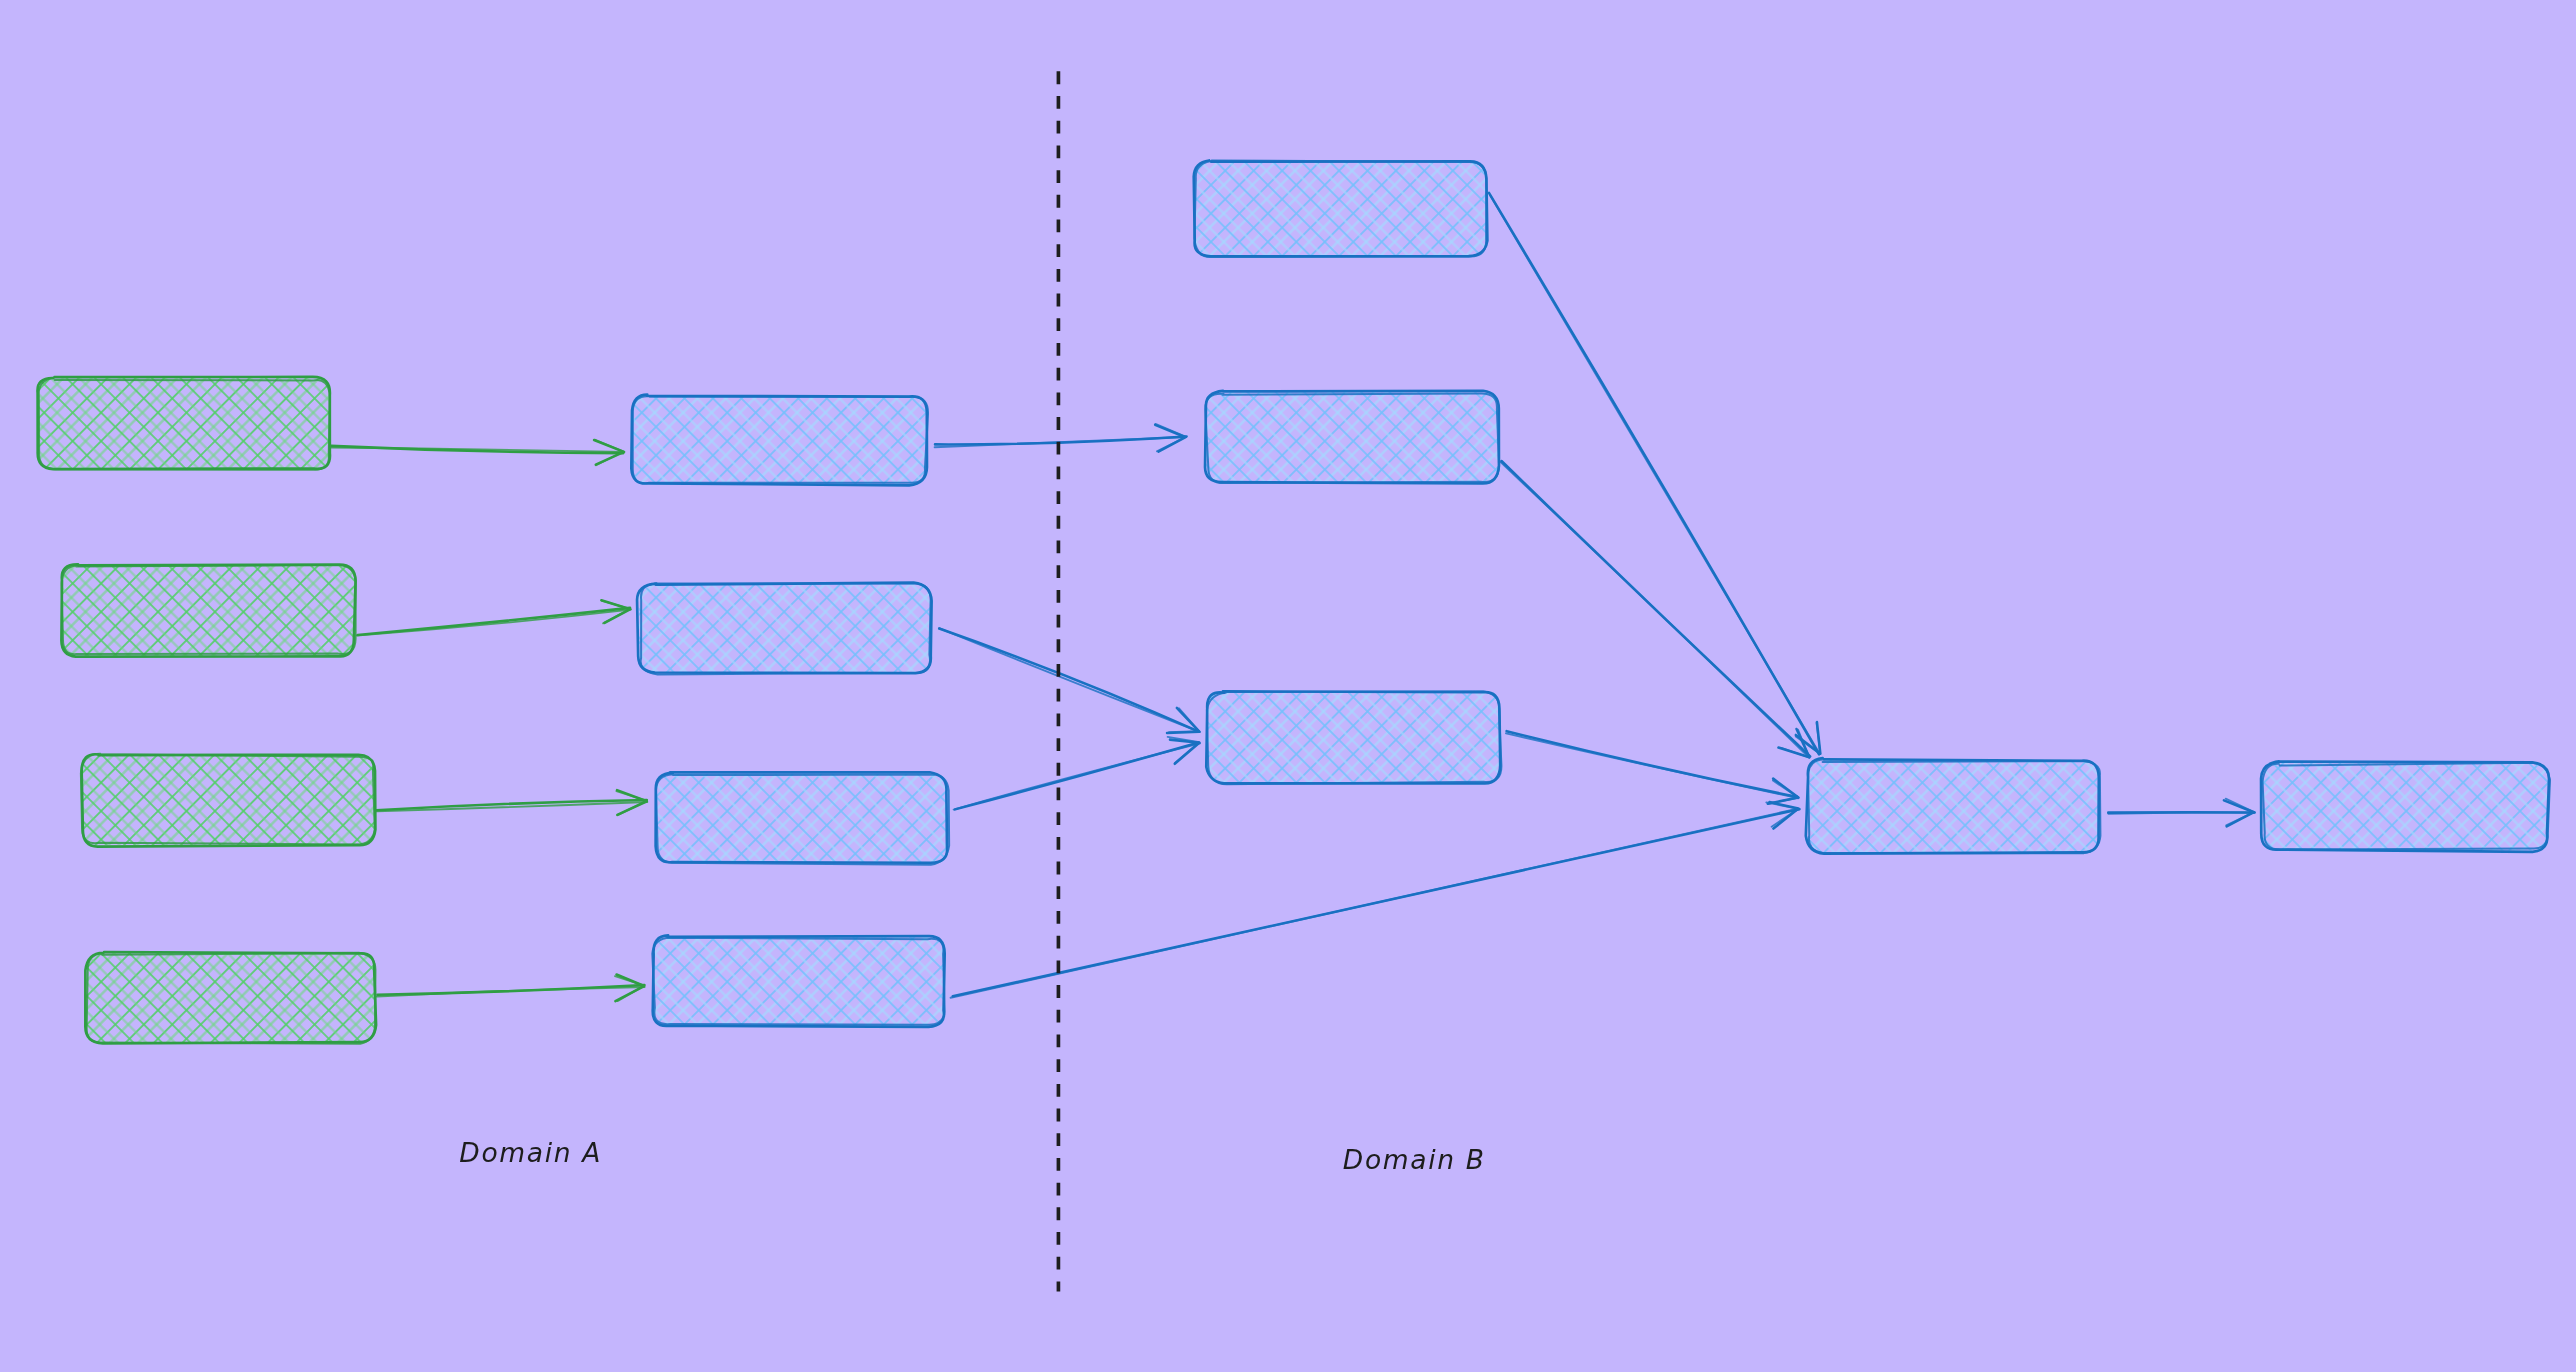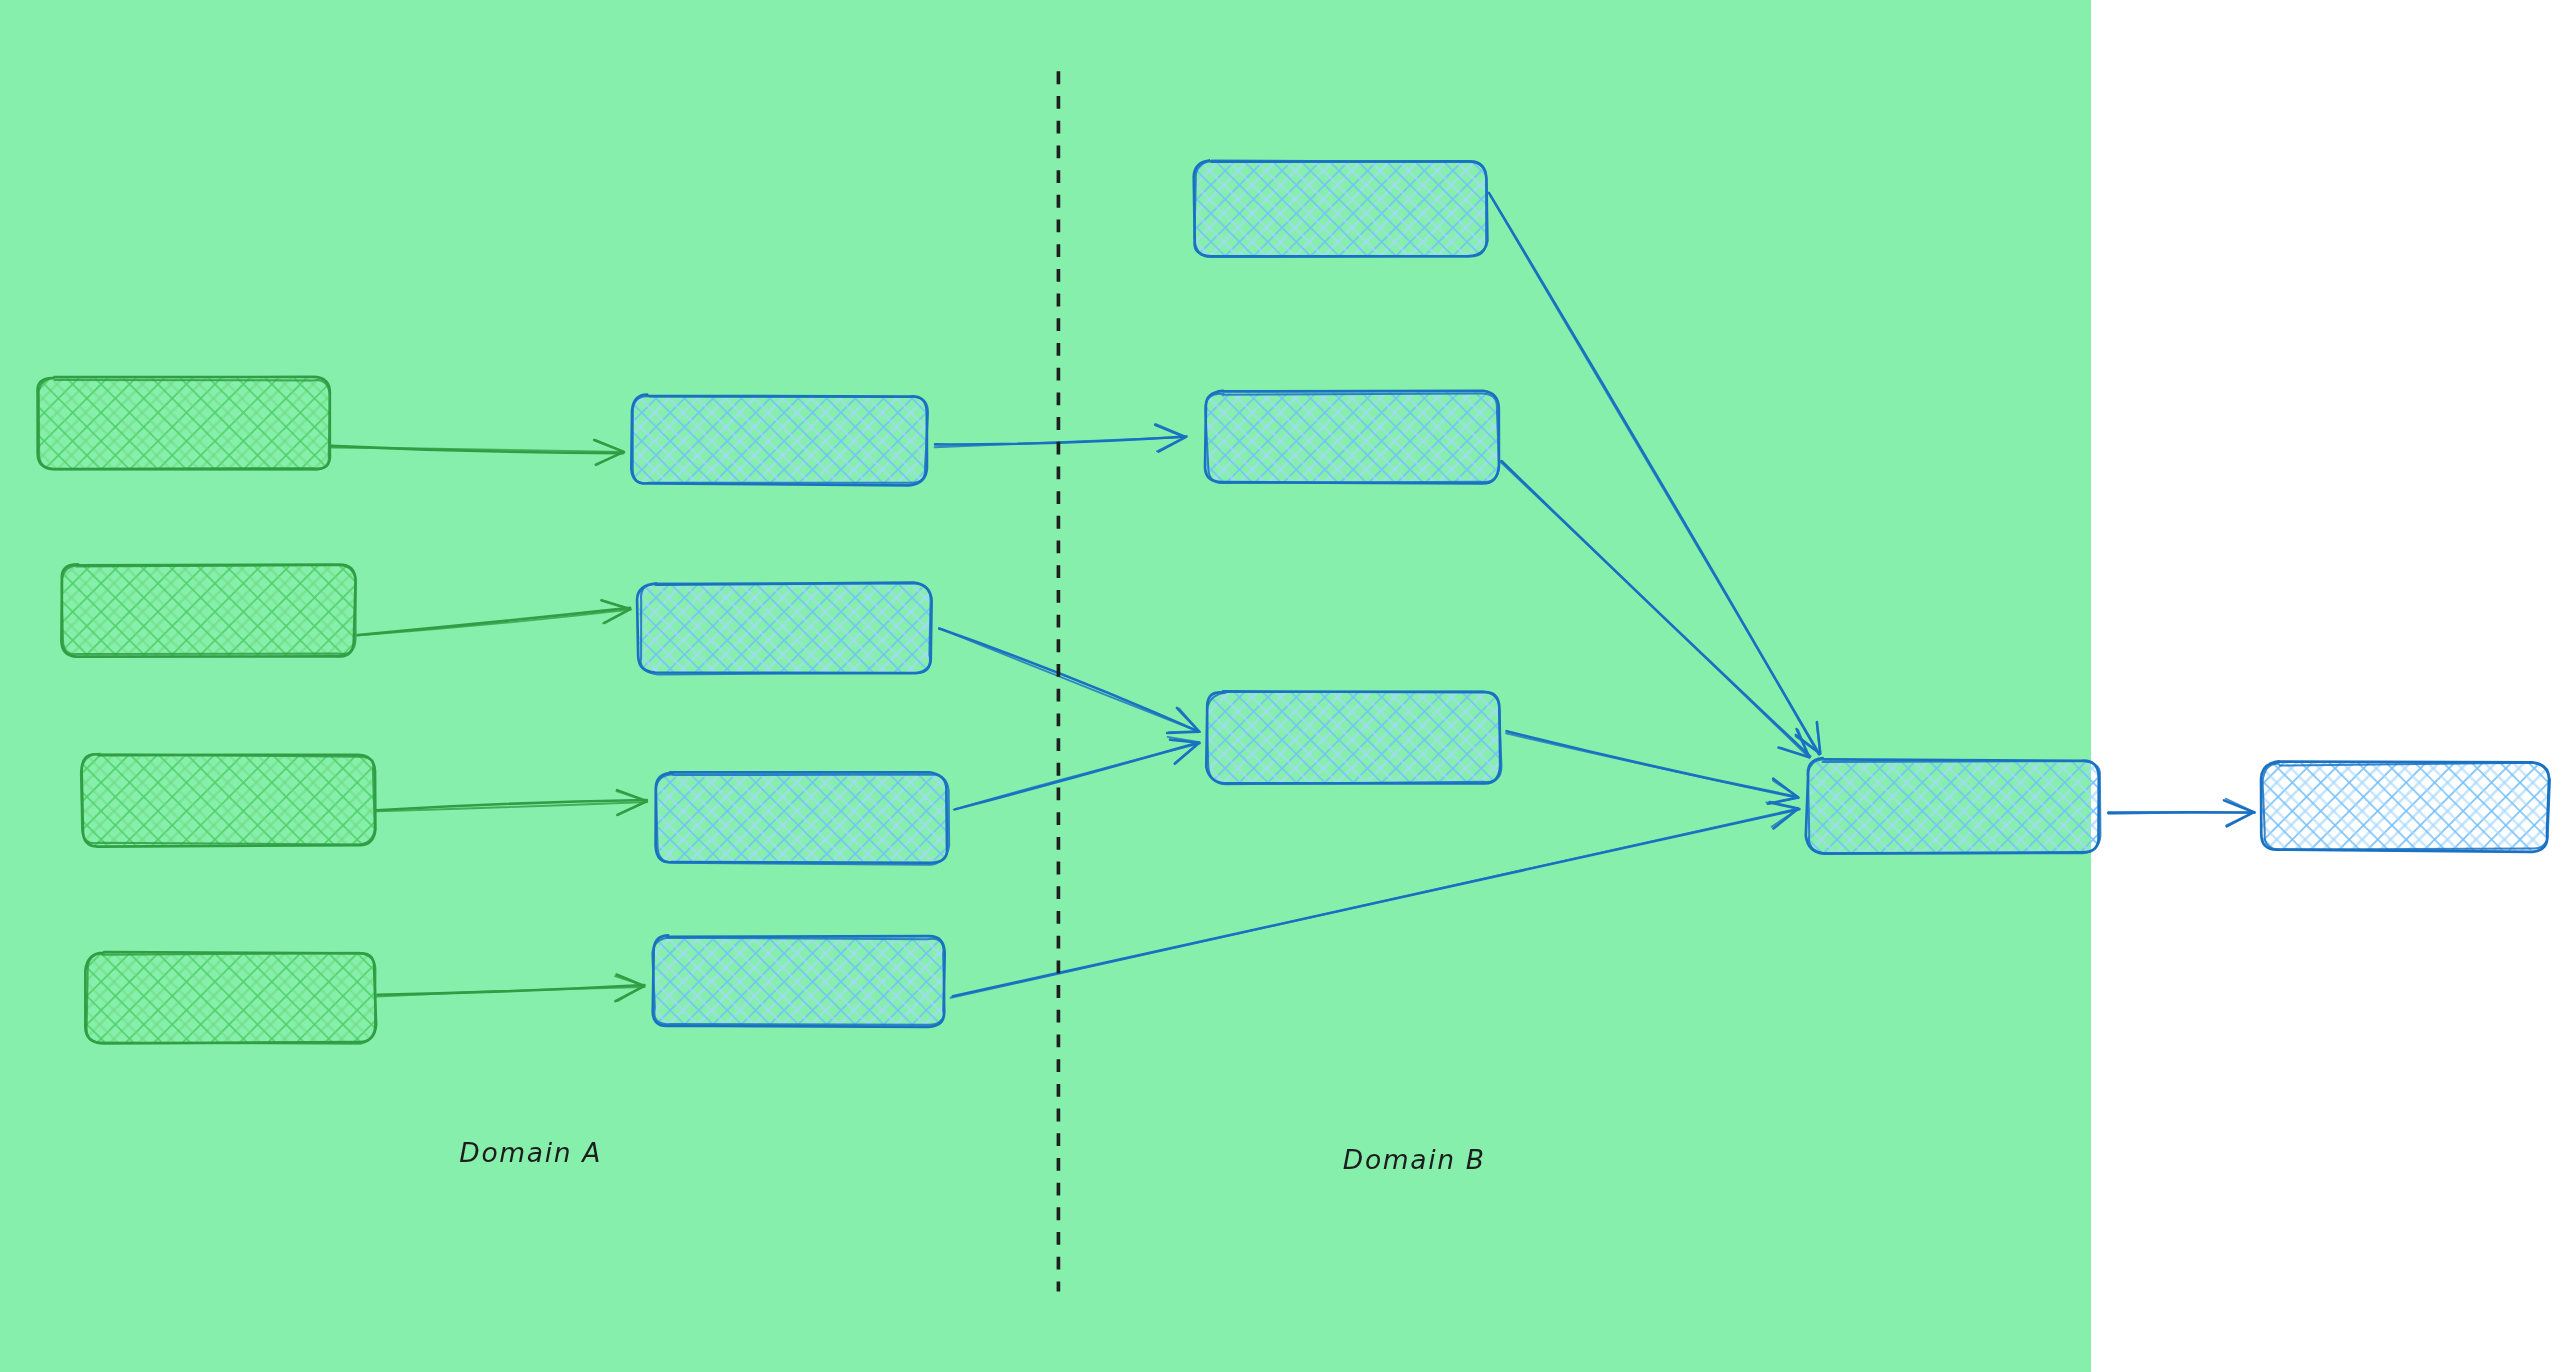--- a/index.html
+++ b/index.html
@@ -12,23 +12,23 @@
     width: 2576px;
     height: 1372px;
     font-family: "DejaVu Sans", sans-serif;
     overflow: hidden;
     position: relative;
   }
   #canvas-root {
     position: absolute;
     left: 0;
     top: 0;
-    width: 2091px;
+    width: 2576px;
     height: 1372px;
-    background: #86efac;
+    background: #c4b5fd;
   }
   svg.board {
     display: block;
     width: 2576px;
     height: 1372px;
   }
   .domain-label {
     font-family: "DejaVu Sans", sans-serif;
     font-size: 29px;
     font-style: italic;

